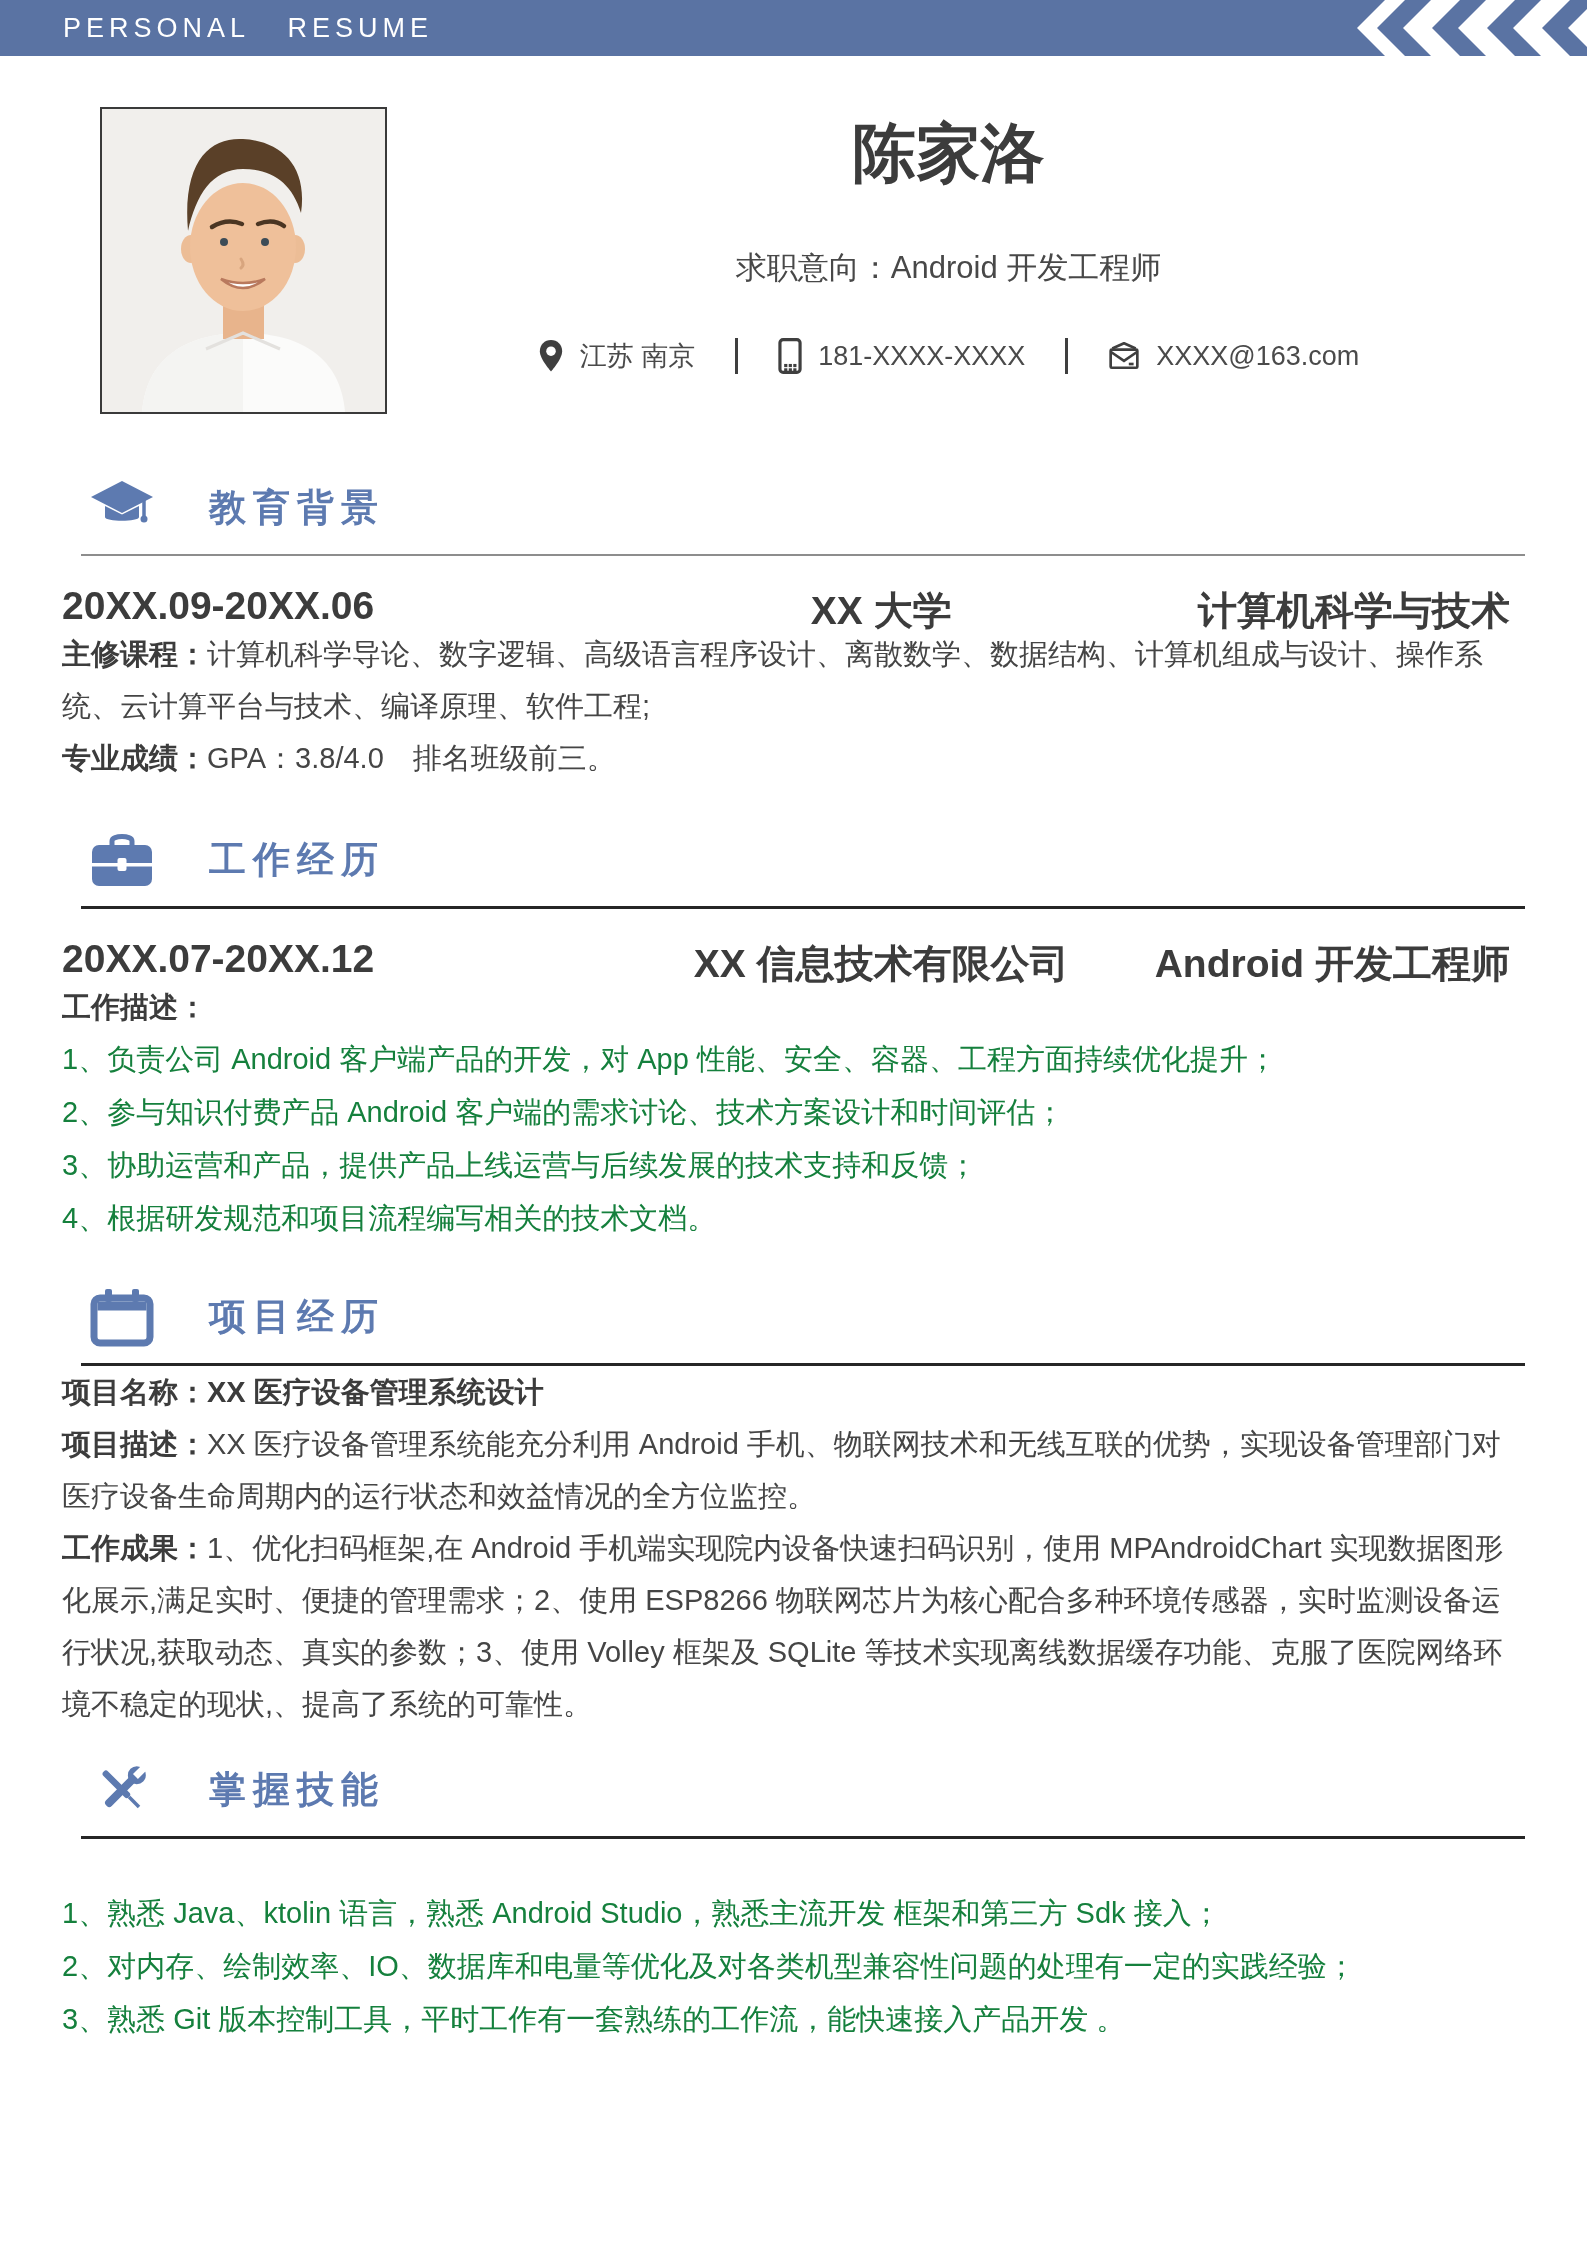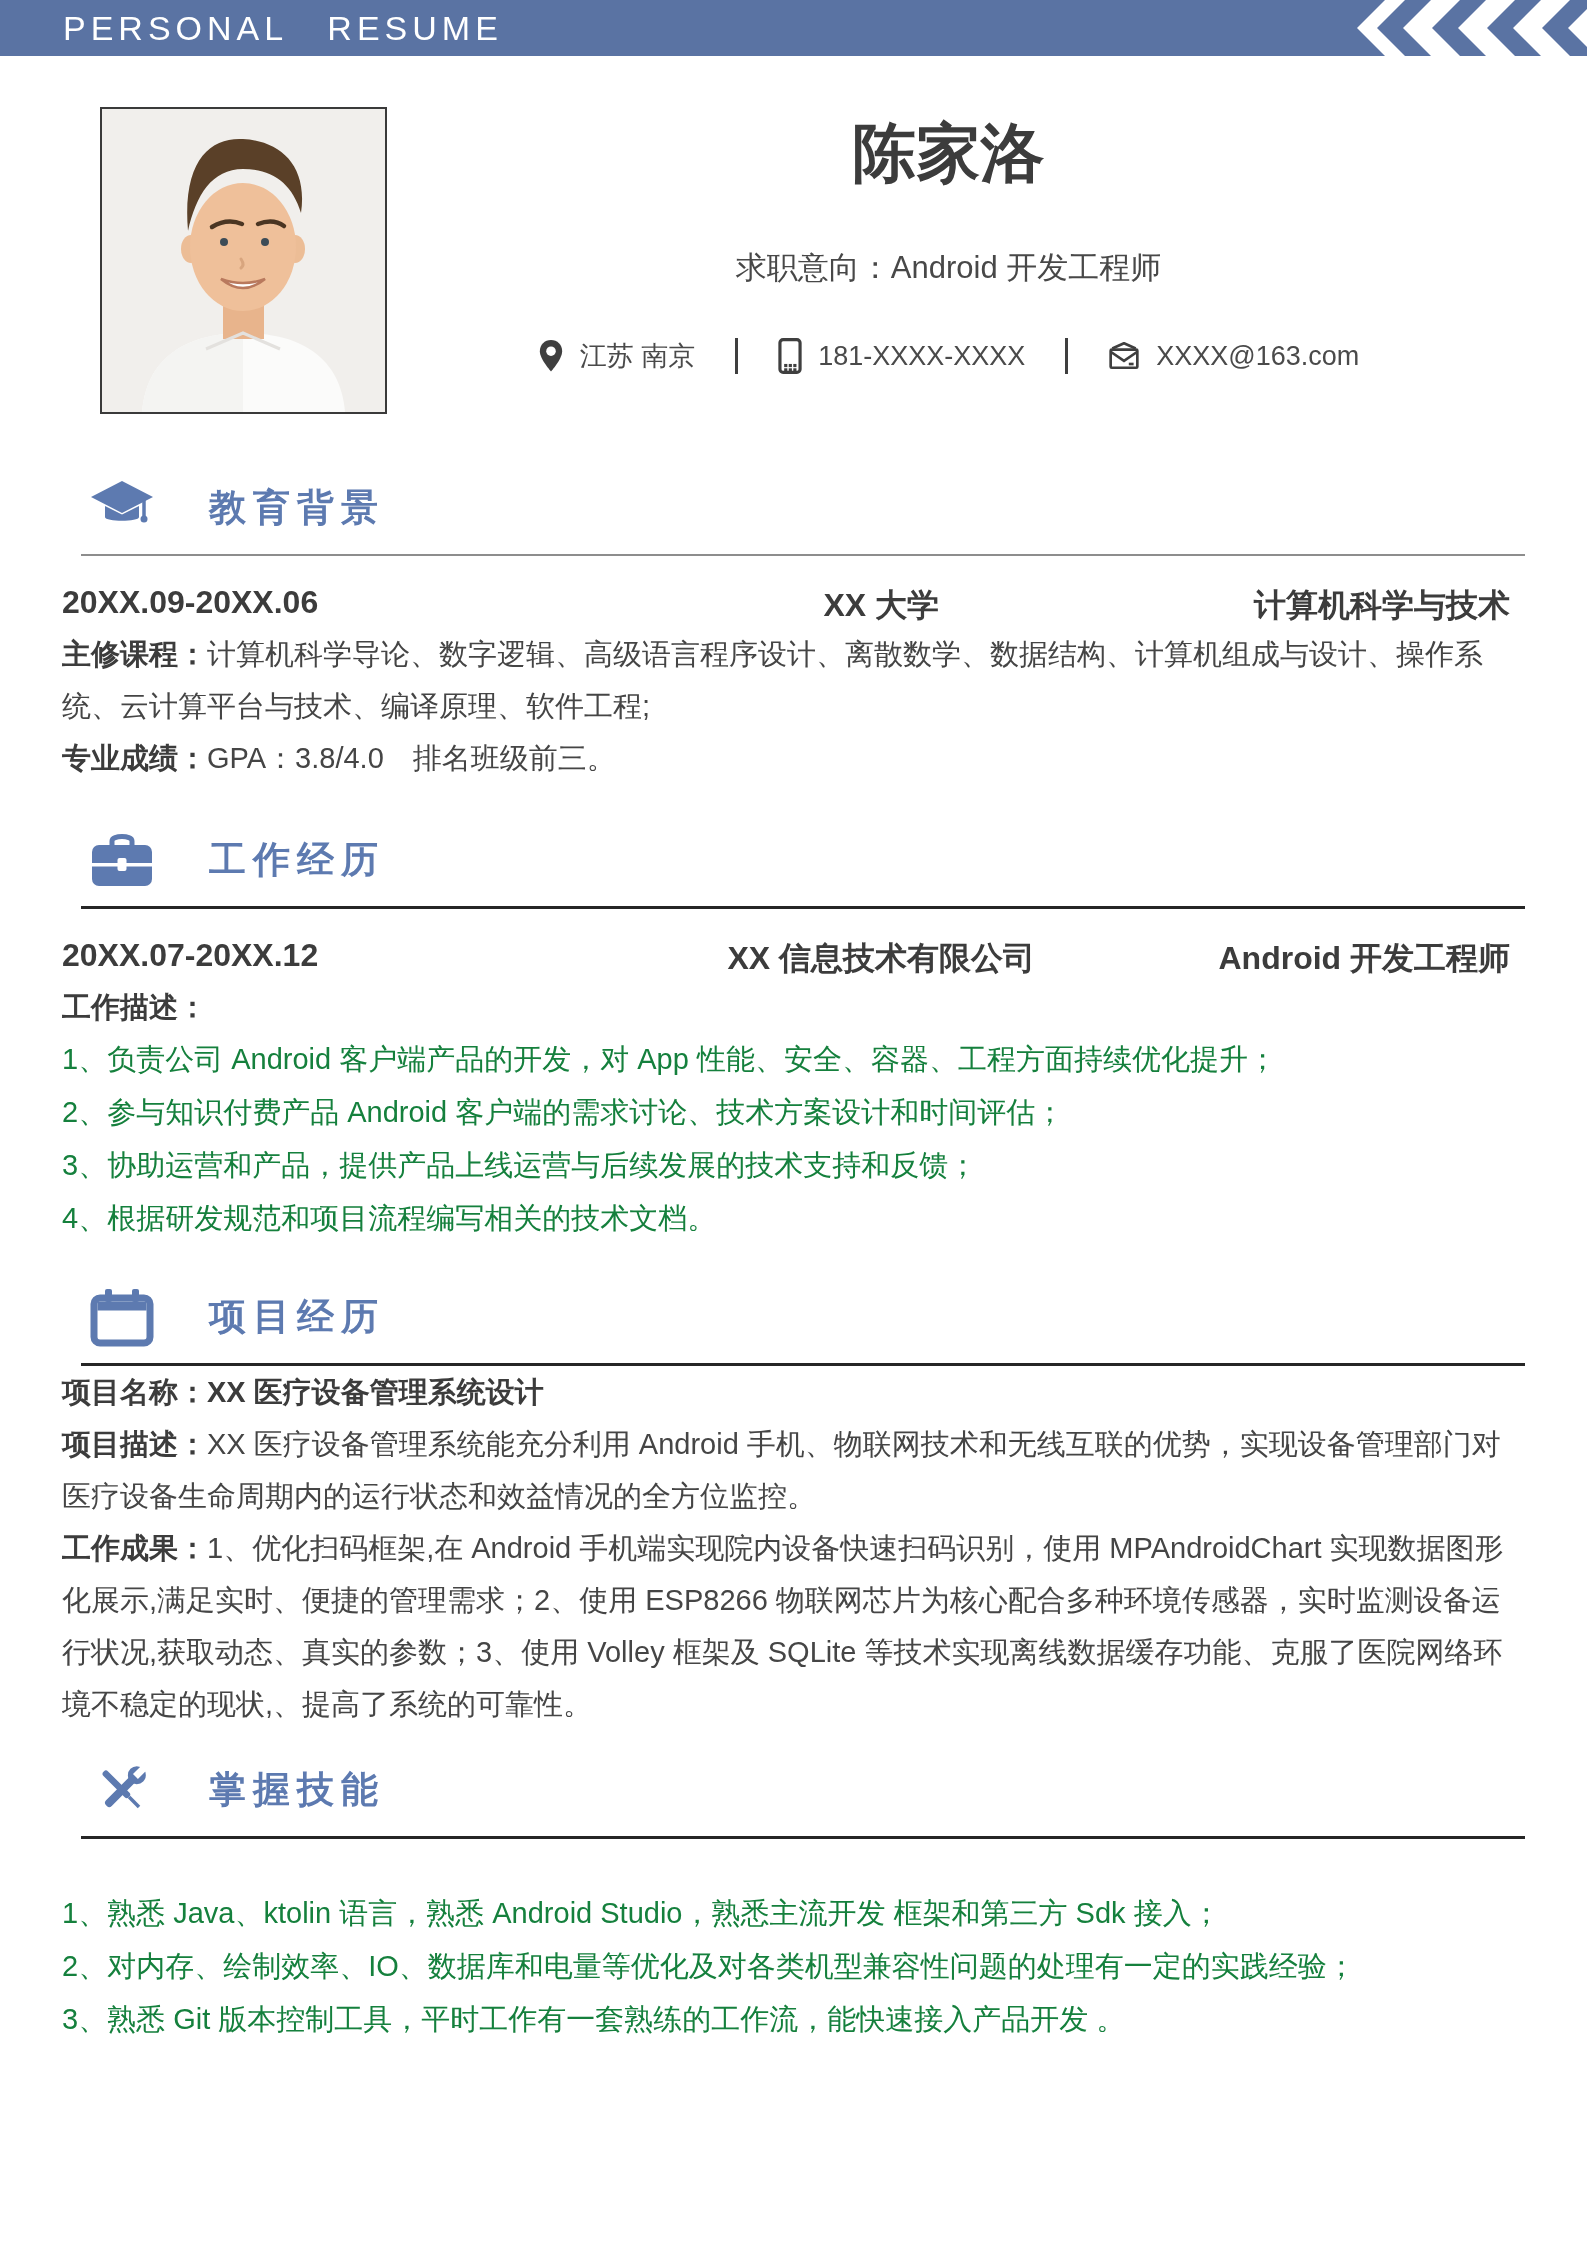--- a/index.html
+++ b/index.html
@@ -3,41 +3,41 @@
 <meta charset="utf-8">
 <style>
   html,body{margin:0;padding:0;}
   body{
     width:1587px;height:2245px;background:#ffffff;overflow:hidden;
     font-family:"Liberation Sans","DejaVu Sans",sans-serif;
     color:#454545;
   }
   
   .topbar{height:56px;background:#5a73a3;position:relative;display:flex;align-items:center;}
-  .topbar-title{color:#ffffff;font-size:34px;letter-spacing:5px;word-spacing:26px;margin-left:63px;}
+  .topbar-title{color:#ffffff;font-size:27px;letter-spacing:5px;word-spacing:26px;margin-left:63px;}
   .topbar-chevrons{position:absolute;right:0;top:0;height:56px;width:300px;}
   
   .id-header{display:flex;}
   .photo{margin:51px 0 0 100px;width:283px;height:303px;border:2px solid #3a3a3a;background:#f1efec;flex:0 0 auto;}
   .photo svg{display:block;}
   .id-info{flex:1;text-align:center;padding-top:54px;margin-right:77px;}
   .name{font-size:64px;line-height:86px;font-weight:bold;color:#3c3c3c;margin:0;}
   .objective{font-size:31px;line-height:40px;color:#484848;margin-top:52px;}
   .contact-row{margin-top:50px;display:flex;justify-content:center;align-items:center;font-size:27px;color:#4a4a4a;}
   .contact-item{display:flex;align-items:center;}
   .contact-item svg{margin-right:16px;}
   .contact-divider{width:3px;height:36px;background:#3f3f3f;margin:0 40px;}
   
   .section{margin-left:62px;margin-right:62px;}
   .sec-head{display:flex;align-items:center;margin-left:27px;height:60px;}
   .sec-icon{width:66px;height:60px;color:#5d7ab0;flex:0 0 auto;}
   .sec-title{font-size:37px;font-weight:bold;color:#5d7ab0;letter-spacing:7px;margin-left:54px;}
   .rule{height:2px;background:#8d8d8d;margin:16px 0 0 19px;}
   .rule--dark{height:3px;background:#262626;}
-  .row3{position:relative;height:44px;font-size:32px;font-weight:bold;color:#3c3c3c;margin-top:28px;}
+  .row3{position:relative;height:44px;font-size:39px;font-weight:bold;color:#3c3c3c;margin-top:28px;}
   .row3 .l{position:absolute;left:0;top:0;}
   .row3 .c{position:absolute;left:56%;transform:translateX(-50%);top:0;white-space:nowrap;}
   .row3 .r{position:absolute;right:15px;top:0;}
   p.body{font-size:29px;line-height:52px;margin:0;color:#454545;}
   .b{font-weight:bold;color:#3c3c3c;}
   p.li{font-size:29px;line-height:53px;margin:0;color:#15803d;}
   .sec-edu{margin-top:64px;}
   .sec-work{margin-top:46px;}
   .sec-proj{margin-top:42px;}
   .sec-skill{margin-top:30px;}

